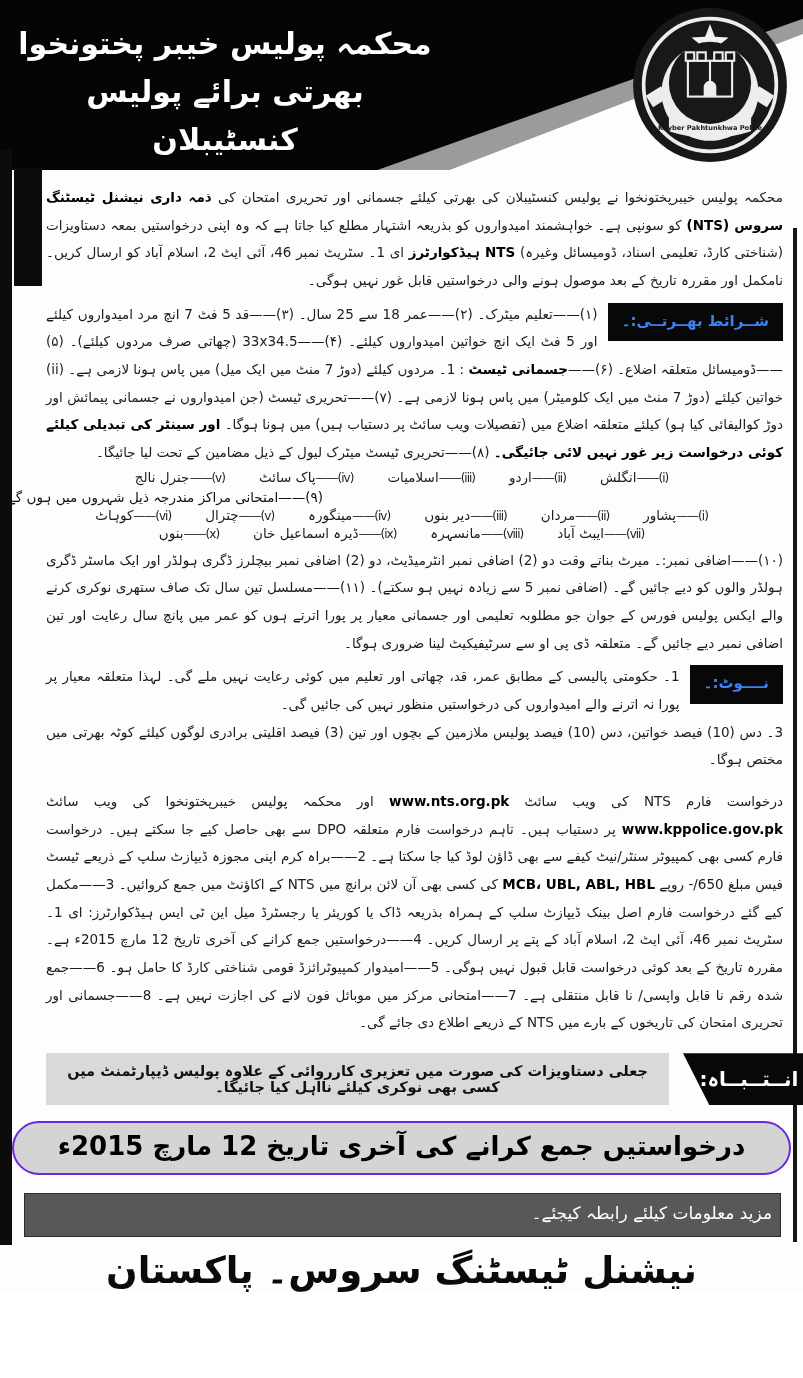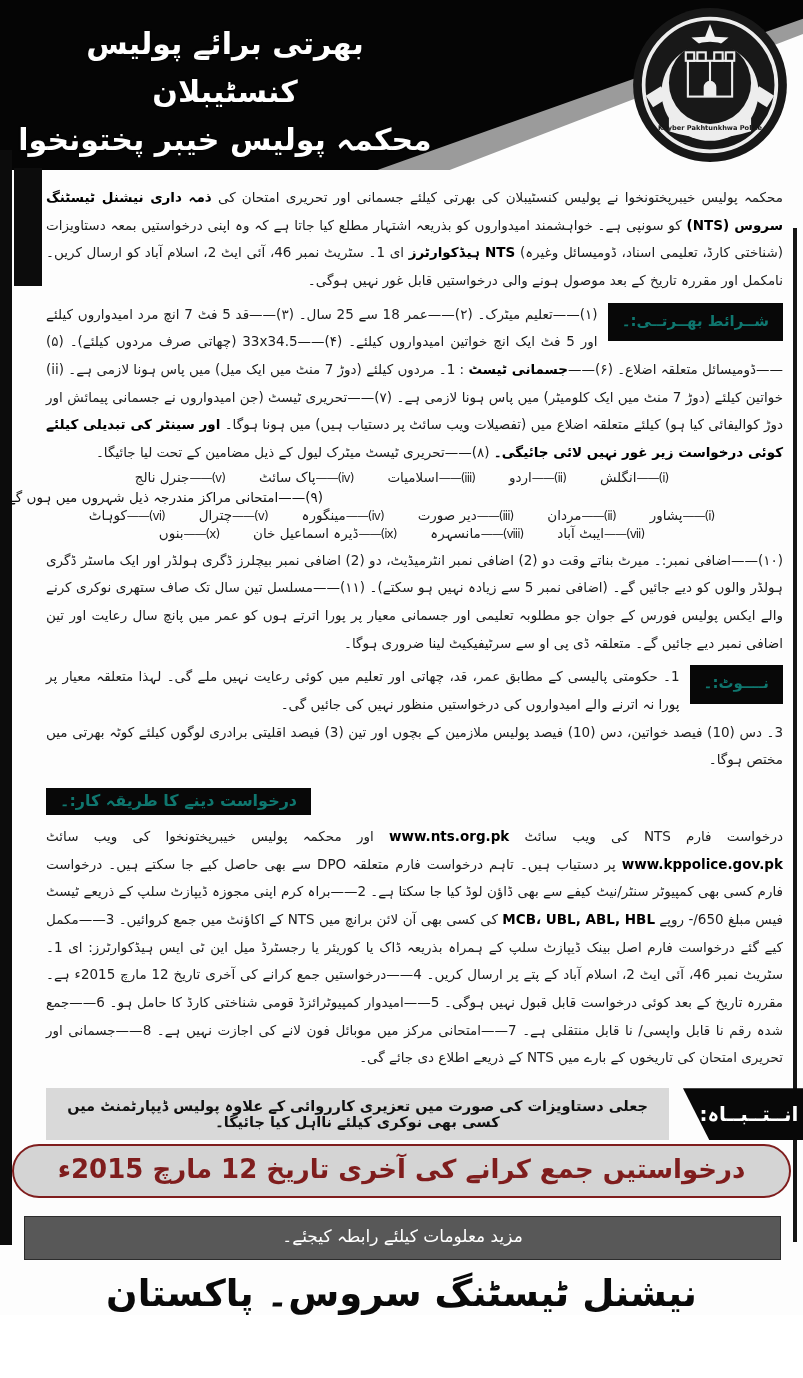--- a/index.html
+++ b/index.html
@@ -12,21 +12,21 @@
   .header-step{position:absolute;left:14px;top:168px;width:28px;height:118px;background:#0c0c0c;}
 
   
   .header{position:relative;height:170px;background:#050505;overflow:hidden;}
   .header .wedge{position:absolute;inset:0;background:#fdfdfd;clip-path:polygon(100% 17%,100% 100%,51% 100%);}
   .header .stripe{position:absolute;inset:0;background:#9b9b9b;clip-path:polygon(47% 100%,56% 100%,100% 20%,100% 11%);}
   .header-titles{position:absolute;left:10px;top:20px;width:430px;text-align:center;color:#fff;
     font-weight:bold;font-size:30px;line-height:1.6;direction:rtl;text-shadow:0 0 2px #000;}
   .logo{position:absolute;right:14px;top:6px;width:158px;height:158px;}
   .para{direction:rtl;text-align:justify;font-size:13.5px;line-height:2.05;color:#1c1c1c;}
-  .blk-label{display:inline-block;background:#080808;color:#0f766e;font-weight:bold;
+  .blk-label{display:inline-block;background:#080808;color:#3b82f6;font-weight:bold;
     font-size:15px;padding:3px 14px 5px;direction:rtl;}
   b,.bseg{font-weight:bold;color:#000;}
 
   .intro{margin:14px 20px 4px 46px;}
   .section{margin:6px 20px 0 46px;position:relative;}
   .float-label{float:right;margin:2px 0 4px 10px;}
 
   .list-row{display:flex;direction:rtl;justify-content:center;gap:34px;font-size:13.5px;
     margin:2px 30px;color:#1c1c1c;}
   .list-row .num{font-size:12px;letter-spacing:-1px;}
@@ -34,39 +34,39 @@
 
   
   .warning-row{display:flex;direction:rtl;margin:16px 0 0 46px;min-height:52px;}
   .warning-label{background:#080808;color:#fff;font-weight:bold;font-size:20px;
     width:120px;display:flex;align-items:center;justify-content:center;direction:rtl;
     clip-path:polygon(0 0,100% 0,100% 100%,22% 100%);}
   .warning-band{flex:1;background:#d9d9d9;margin-right:14px;display:flex;align-items:center;
     justify-content:center;font-size:14.5px;font-weight:bold;direction:rtl;padding:6px 14px;text-align:center;color:#111;}
 
   
-  .pill{width:fit-content;margin:4px auto 0;background:#d4d4d4;border:2px solid #7f1d1d;
-    border-radius:38px;padding:8px 44px 12px;font-size:26px;font-weight:bold;direction:rtl;color:#7f1d1d;}
+  .pill{width:fit-content;margin:16px auto 0;background:#d4d4d4;border:2px solid #6d28d9;
+    border-radius:38px;padding:8px 44px 12px;font-size:26px;font-weight:bold;direction:rtl;color:#000000;}
 
   
   .contact-bar{margin:18px 22px 0 24px;background:#585858;border:1px solid #2c2c2c;color:#fff;
-    text-align:center;font-size:17px;padding:9px 0 13px;direction:rtl;}
+    text-align:right;font-size:17px;padding:9px 8px 13px;direction:rtl;}
   .nts-title{text-align:center;font-size:37px;font-weight:bold;direction:rtl;margin-top:12px;color:#0a0a0a;}
 </style>
 </head>
 <body>
 
 <div class="ad">
 
   <div class="header">
     <div class="wedge"></div>
     <div class="stripe"></div>
     <div class="header-titles">
+      <div>محکمہ پولیس خیبر پختونخوا</div>
       <div>بھرتی برائے پولیس کنسٹیبلان</div>
-      <div>محکمہ پولیس خیبر پختونخوا</div>
     </div>
     <svg class="logo" viewBox="0 0 150 150">
       <circle cx="75" cy="75" r="73" fill="#181818"></circle>
       <circle cx="75" cy="75" r="63" fill="none" stroke="#ededed" stroke-width="3.5"></circle>
       <path fill="#f2f2f2" d="M75,17 L79.6,29.3 L92.6,29.9 L82.4,38.1 L85.9,50.6 L75,43.5 L64.1,50.6 L67.6,38.1 L57.4,29.9 L70.4,29.3 Z"></path>
       <g>
         <circle cx="75" cy="82" r="46" fill="#ededed"></circle>
         <circle cx="75" cy="73" r="39" fill="#181818"></circle>
       </g>
       <g stroke="#ededed" stroke-width="2" fill="#181818">
@@ -102,44 +102,41 @@
     <span><span class="num">(iii)——</span><span>اسلامیات</span></span>
     <span><span class="num">(iv)——</span><span>پاک سائٹ</span></span>
     <span><span class="num">(v)——</span><span>جنرل نالج</span></span>
   </div>
 
   <div class="centers-heading">(۹)——امتحانی مراکز مندرجہ ذیل شہروں میں ہوں گے۔</div>
 
   <div class="list-row">
     <span><span class="num">(i)——</span><span>پشاور</span></span>
     <span><span class="num">(ii)——</span><span>مردان</span></span>
-    <span><span class="num">(iii)——</span><span>دیر صورت</span></span>
+    <span><span class="num">(iii)——</span><span>دیر بنوں</span></span>
     <span><span class="num">(iv)——</span><span>مینگورہ</span></span>
     <span><span class="num">(v)——</span><span>چترال</span></span>
     <span><span class="num">(vi)——</span><span>کوہاٹ</span></span>
   </div>
   <div class="list-row">
     <span><span class="num">(vii)——</span><span>ایبٹ آباد</span></span>
     <span><span class="num">(viii)——</span><span>مانسہرہ</span></span>
     <span><span class="num">(ix)——</span><span>ڈیرہ اسماعیل خان</span></span>
     <span><span class="num">(x)——</span><span>بنوں</span></span>
   </div>
 
   <p class="section para">(۱۰)——اضافی نمبر:۔ میرٹ بناتے وقت دو (2) اضافی نمبر انٹرمیڈیٹ، دو (2) اضافی نمبر بیچلرز ڈگری ہولڈر اور ایک ماسٹر ڈگری ہولڈر والوں کو دیے جائیں گے۔ (اضافی نمبر 5 سے زیادہ نہیں ہو سکتے)۔ (۱۱)——مسلسل تین سال تک صاف ستھری نوکری کرنے والے ایکس پولیس فورس کے جوان جو مطلوبہ تعلیمی اور جسمانی معیار پر پورا اترتے ہوں کو عمر میں پانچ سال رعایت اور تین اضافی نمبر دیے جائیں گے۔ متعلقہ ڈی پی او سے سرٹیفیکیٹ لینا ضروری ہوگا۔</p>
 
   <div class="section para">
     <span class="blk-label float-label">نــــوٹ:۔</span>
     <div>1۔   حکومتی پالیسی کے مطابق عمر، قد، چھاتی اور تعلیم میں کوئی رعایت نہیں ملے گی۔ لہذا متعلقہ معیار پر پورا نہ اترنے والے امیدواروں کی درخواستیں منظور نہیں کی جائیں گی۔</div>
     <div>3۔   دس (10) فیصد خواتین، دس (10) فیصد پولیس ملازمین کے بچوں اور تین (3) فیصد اقلیتی برادری لوگوں کیلئے کوٹہ بھرتی میں مختص ہوگا۔</div>
   </div>
 
   <div class="section" style="margin-top:14px;">
-    <div style="text-align:left;direction:rtl;">
-      <span class="blk-label" style="font-size:16px;">درخواست دینے کا طریقہ کار:۔</span>
-    </div>
     <p class="para" style="margin:8px 0 0;"><span>درخواست فارم NTS کی ویب سائٹ </span><b>www.nts.org.pk</b><span> اور محکمہ پولیس خیبرپختونخوا کی ویب سائٹ </span><b>www.kppolice.gov.pk</b><span> پر دستیاب ہیں۔ تاہم درخواست فارم متعلقہ DPO سے بھی حاصل کیے جا سکتے ہیں۔ درخواست فارم کسی بھی کمپیوٹر سنٹر/نیٹ کیفے سے بھی ڈاؤن لوڈ کیا جا سکتا ہے۔ 2——براہ کرم اپنی مجوزہ ڈیپازٹ سلپ کے ذریعے ٹیسٹ فیس مبلغ 650/- روپے </span><b>MCB، UBL, ABL, HBL</b><span> کی کسی بھی آن لائن برانچ میں NTS کے اکاؤنٹ میں جمع کروائیں۔ 3——مکمل کیے گئے درخواست فارم اصل بینک ڈیپازٹ سلپ کے ہمراہ بذریعہ ڈاک یا کوریئر یا رجسٹرڈ میل این ٹی ایس ہیڈکوارٹرز: ای 1۔ سٹریٹ نمبر 46، آئی ایٹ 2، اسلام آباد کے پتے پر ارسال کریں۔ 4——درخواستیں جمع کرانے کی آخری تاریخ 12 مارچ 2015ء ہے۔ مقررہ تاریخ کے بعد کوئی درخواست قابل قبول نہیں ہوگی۔ 5——امیدوار کمپیوٹرائزڈ قومی شناختی کارڈ کا حامل ہو۔ 6——جمع شدہ رقم نا قابل واپسی/ نا قابل منتقلی ہے۔ 7——امتحانی مرکز میں موبائل فون لانے کی اجازت نہیں ہے۔ 8——جسمانی اور تحریری امتحان کی تاریخوں کے بارے میں NTS کے ذریعے اطلاع دی جائے گی۔</span></p>
   </div>
 
   <div class="warning-row">
     <div class="warning-label">انــتــبــاہ:۔</div>
     <div class="warning-band">جعلی دستاویزات کی صورت میں تعزیری کارروائی کے علاوہ پولیس ڈیپارٹمنٹ میں کسی بھی نوکری کیلئے نااہل کیا جائیگا۔</div>
   </div>
 
   <div class="pill">درخواستیں جمع کرانے کی آخری تاریخ 12 مارچ 2015ء</div>
 

